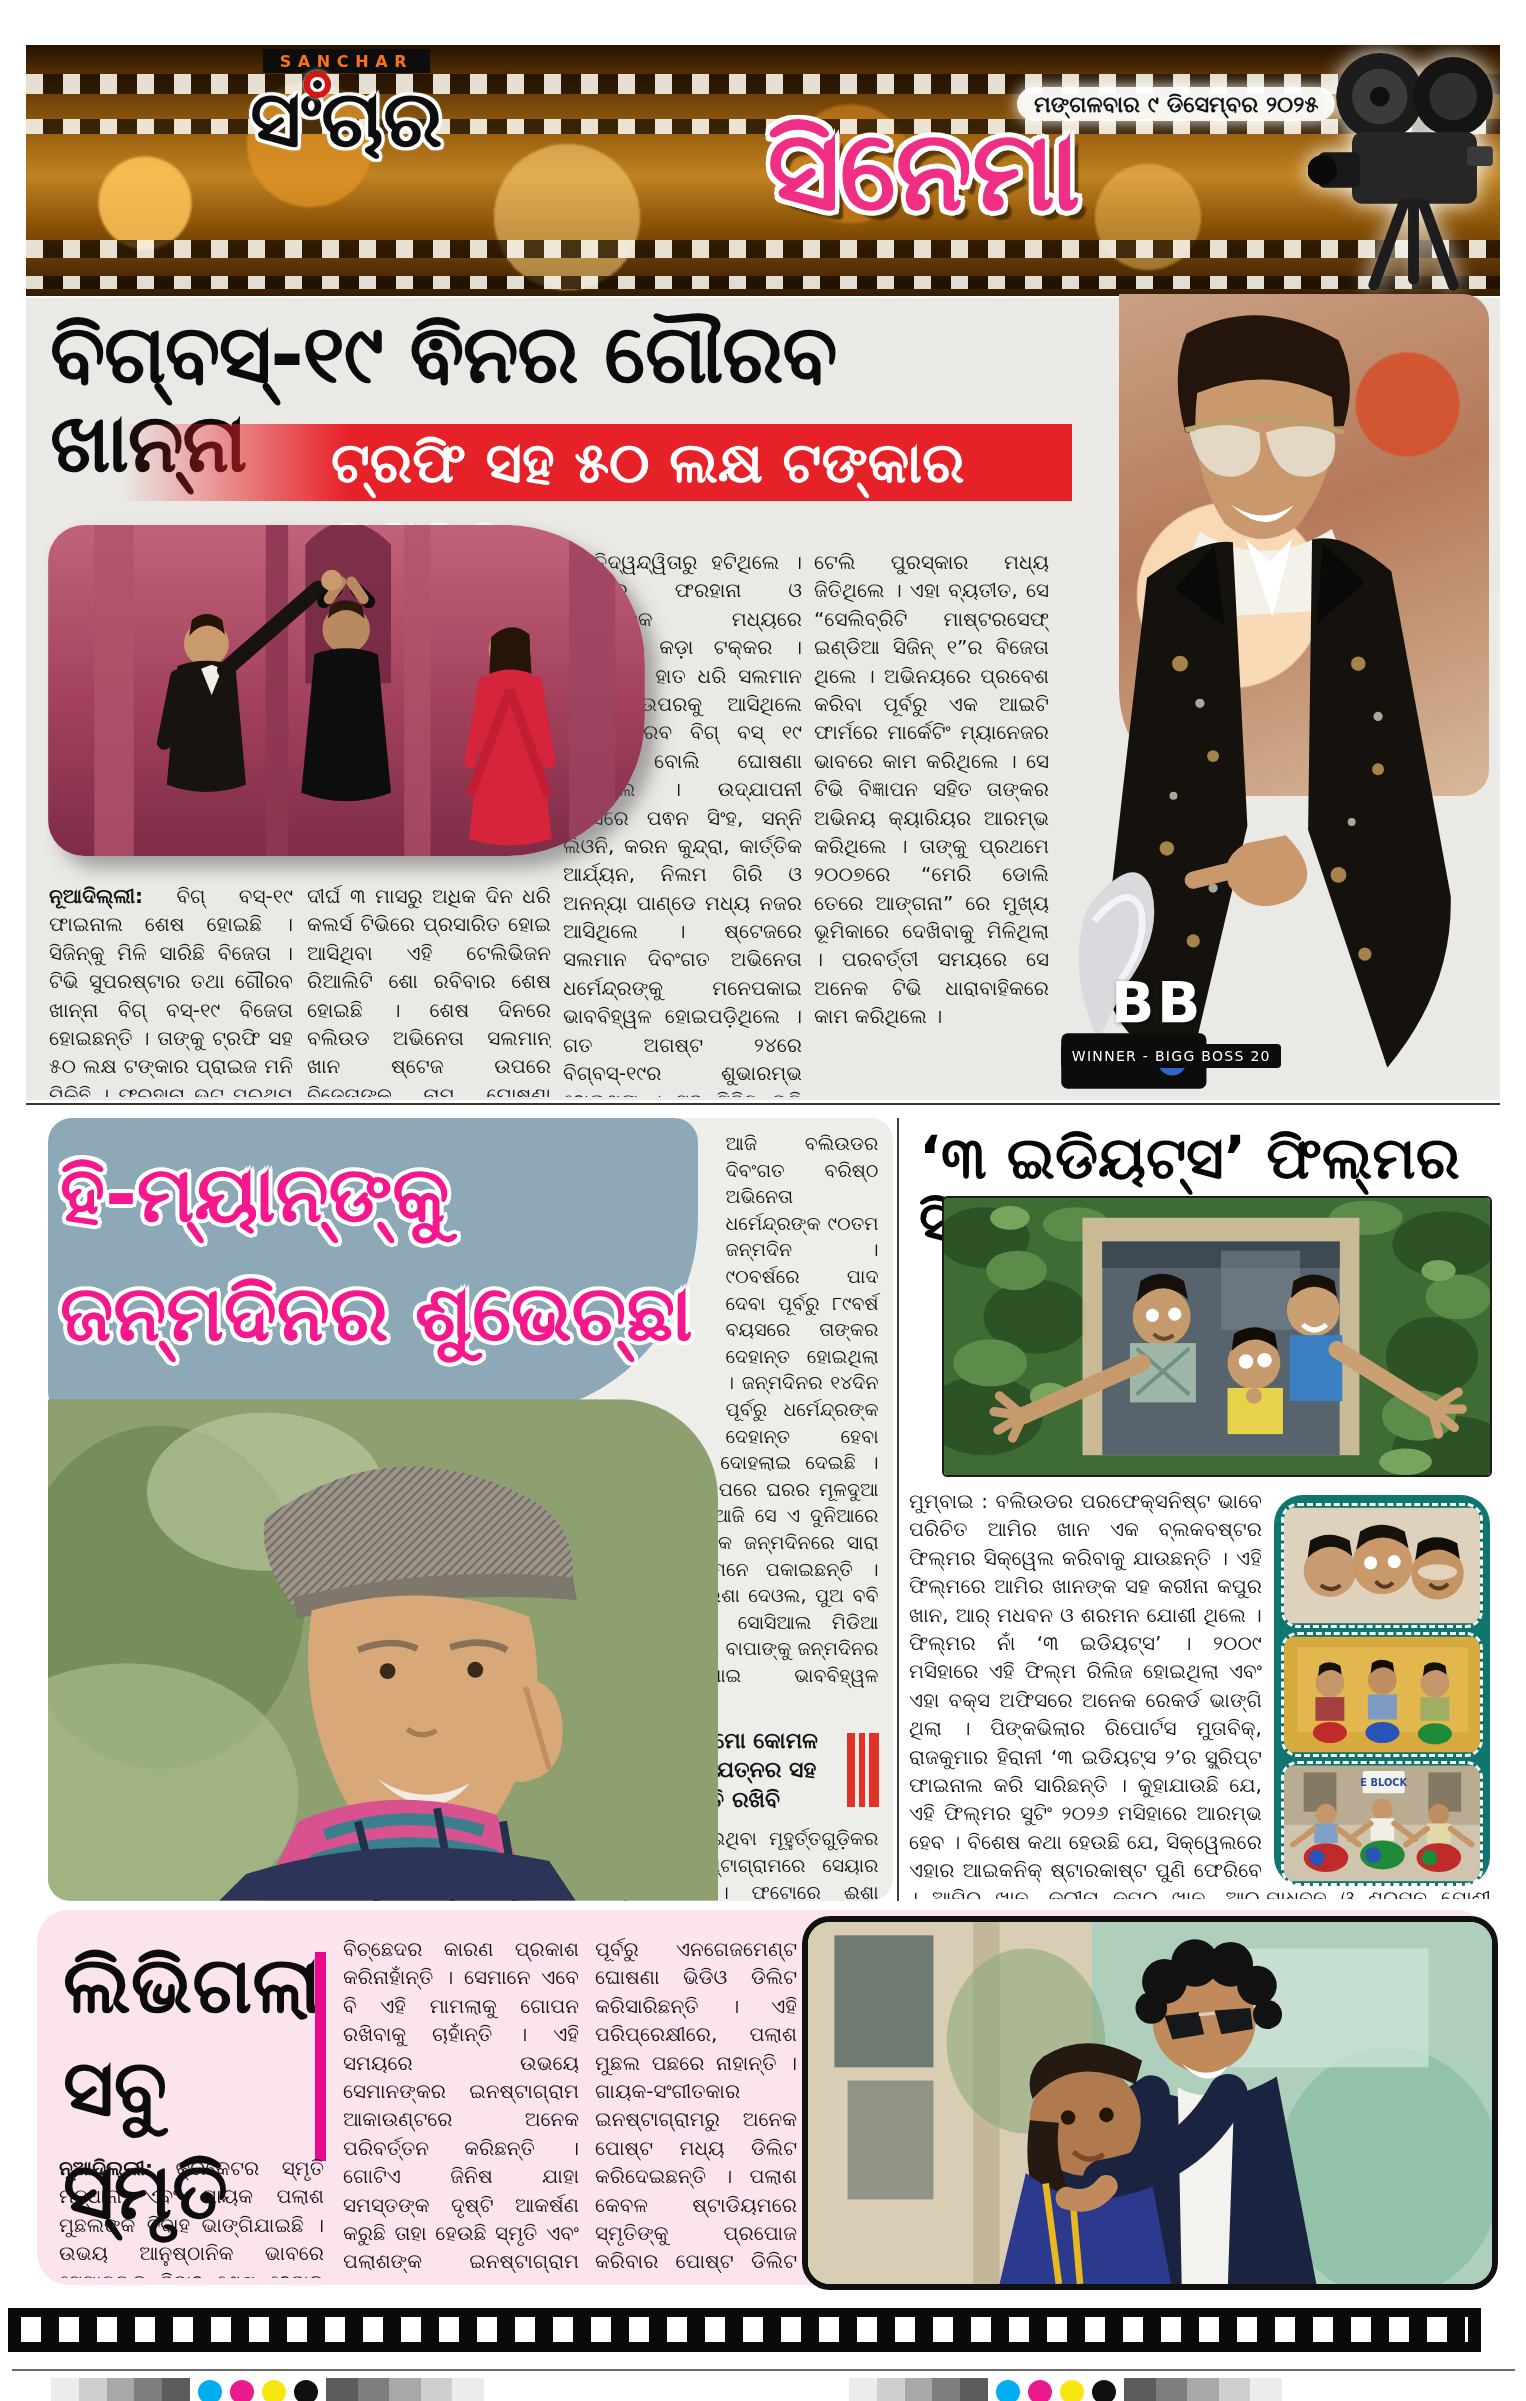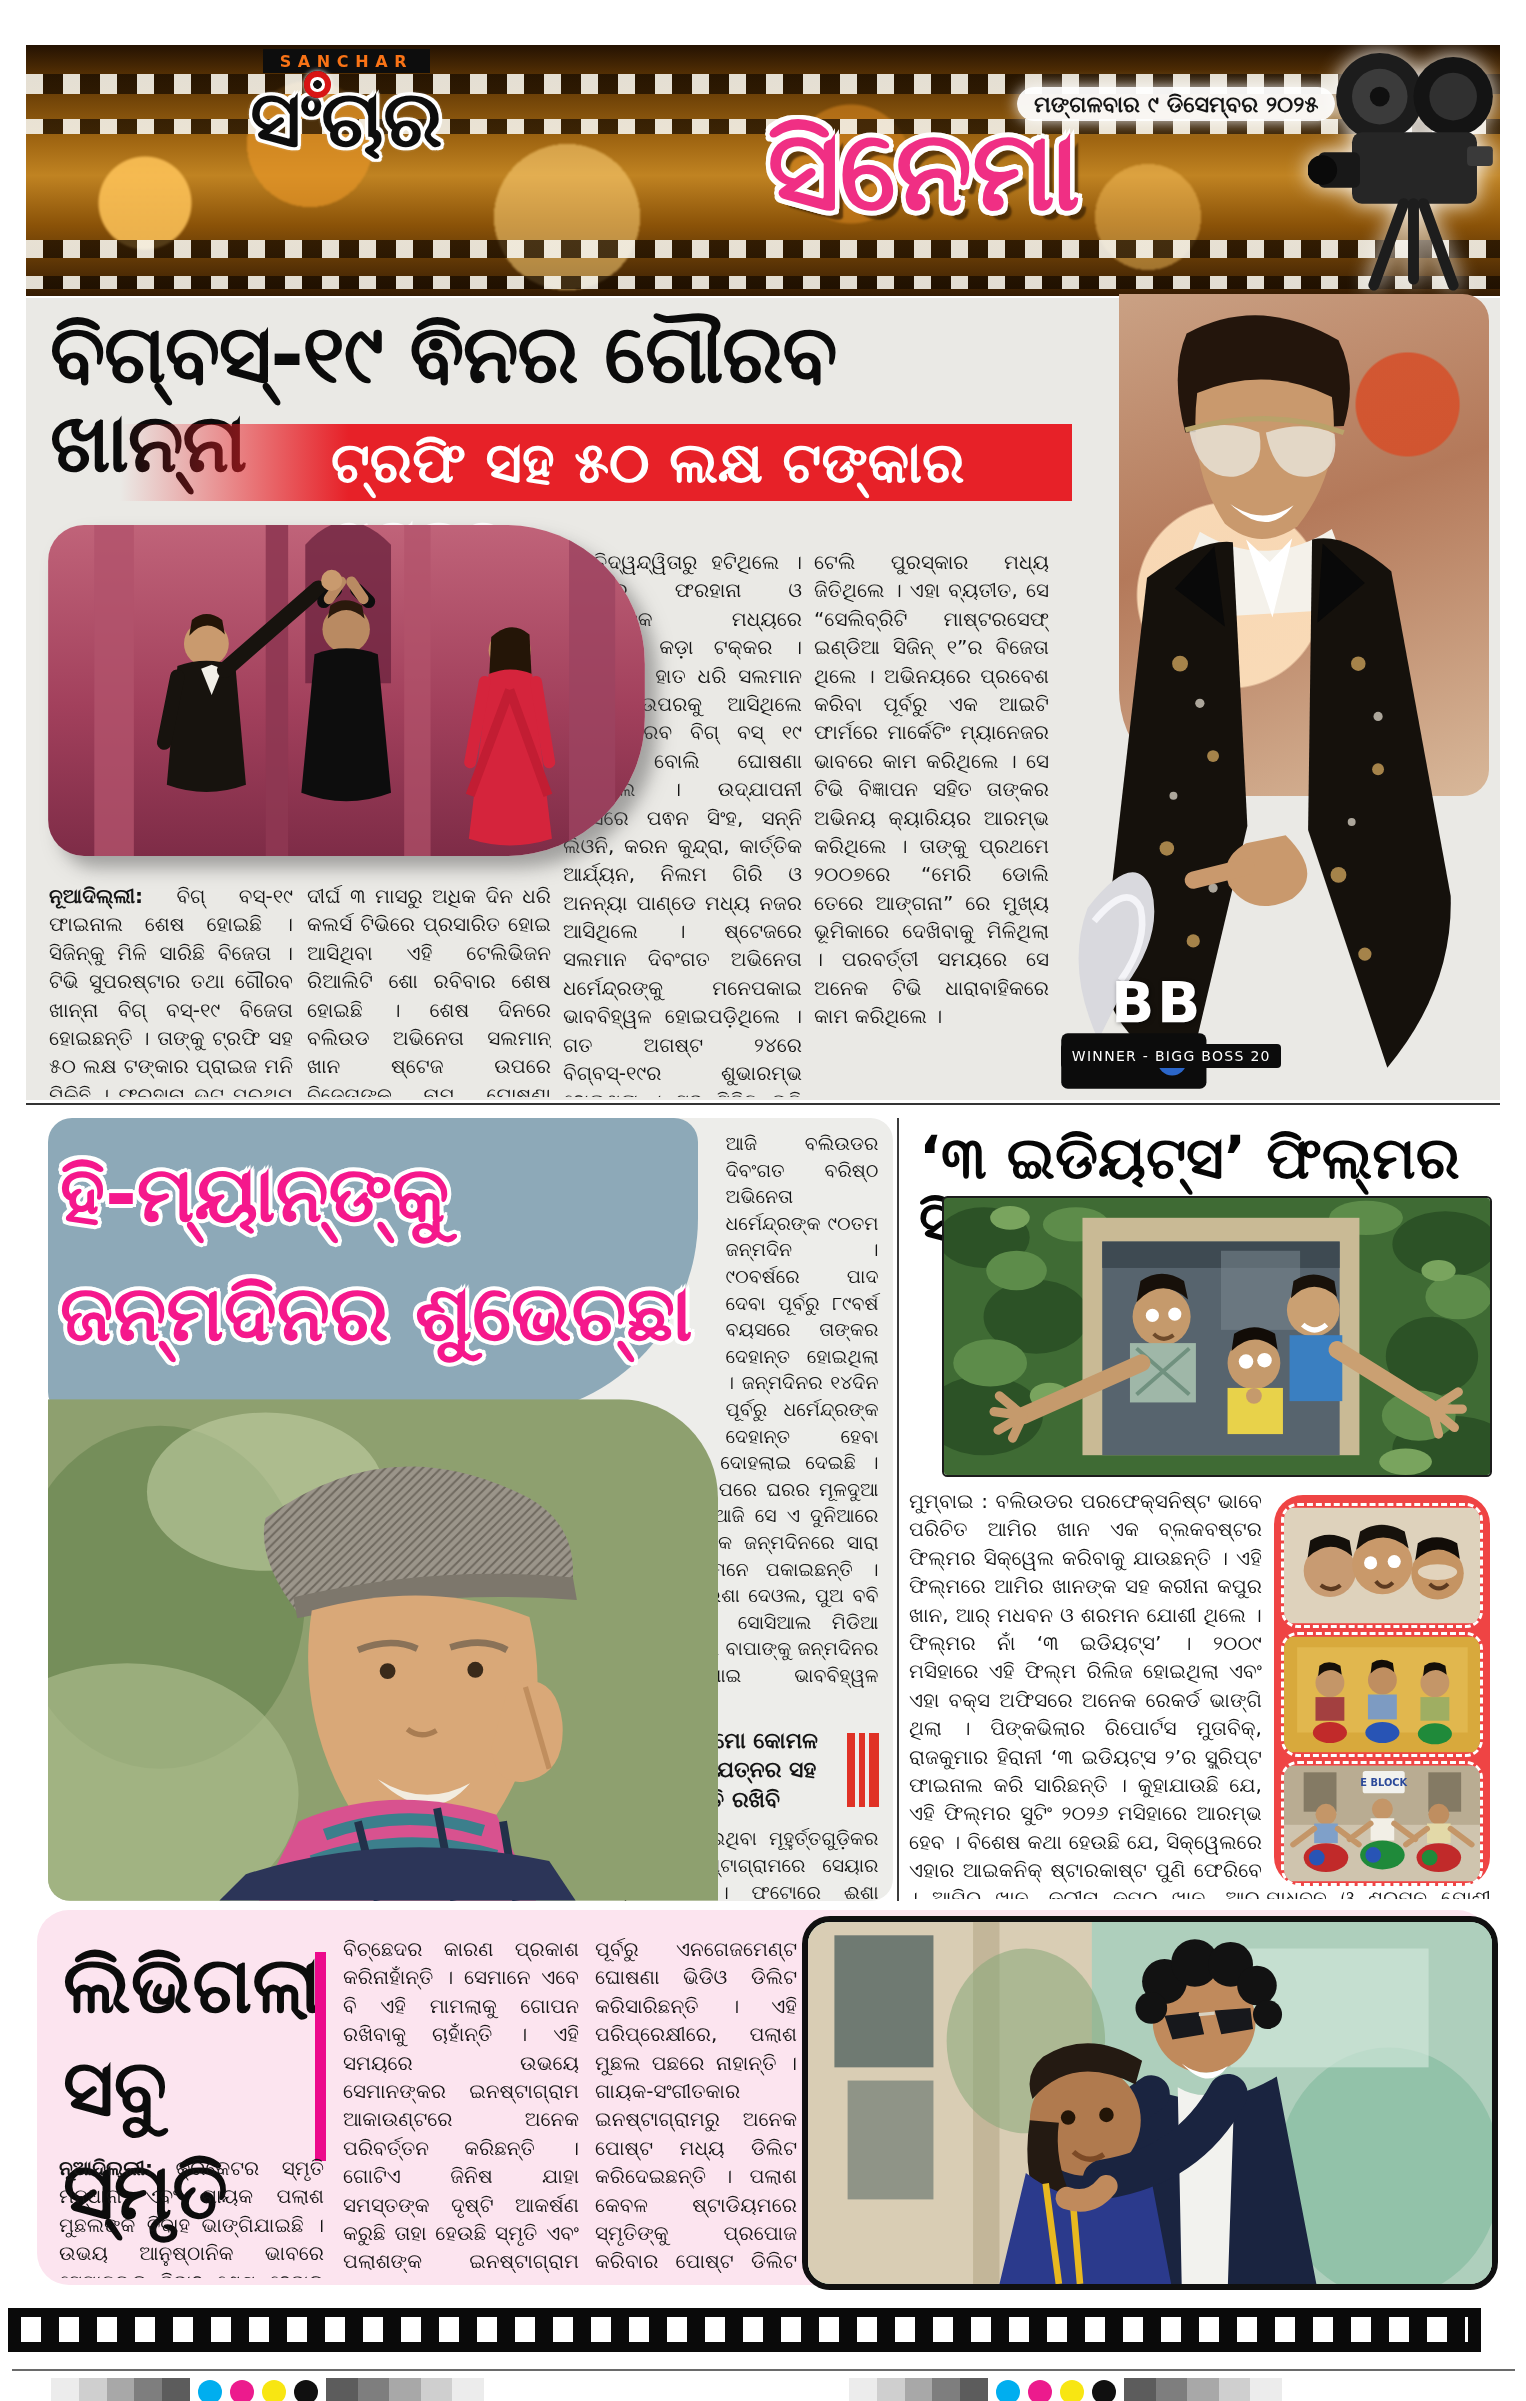--- a/index.html
+++ b/index.html
@@ -73,21 +73,21 @@
     text-shadow:0 0 4.6px #fff,0 0 4.6px #fff,3.3px 3.3px 0 #fff,-3.3px -3.3px 0 #fff,3.3px -3.3px 0 #fff,-3.3px 3.3px 0 #fff,0 4px 0 #fff,0 -4px 0 #fff,4px 0 0 #fff,-4px 0 0 #fff;}
   .dharam-photo{left:48px;top:1399px;width:670px;height:502px;border-radius:0 99px 0 22.4px;overflow:hidden;z-index:2;}
   .pullquote{display:flex;align-items:center;gap:8px;margin:10.6px 0;}
   .qbars{width:32px;height:74px;flex:0 0 32px;
     background:linear-gradient(90deg,#e03226 0 8px,transparent 8px 12.5px,#e03226 12.5px 18px,transparent 18px 22.4px,#e03226 22.4px 32px);}
   .qtext{flex:1;font-size:22px;font-weight:800;text-align:center;line-height:1.35;}
   .idiots-headline{left:919px;top:1127px;width:573px;font-size:58px;font-weight:800;color:#060606;line-height:1.1;}
   .idiots-photo{left:942px;top:1196px;width:546px;height:277px;border:2.6px solid #1c1c1c;border-radius:5.3px;overflow:hidden;}
   .idiots-body{left:909px;top:1487px;width:582px;height:412px;}
   .strip-shim{float:right;width:220px;height:391px;margin:0 0 4px 9.2px;}
-  .idiots-strip{left:1274px;top:1495px;width:216px;height:391px;background:#ef4444;border-radius:29px;z-index:2;
+  .idiots-strip{left:1274px;top:1495px;width:216px;height:391px;background:#0f766e;border-radius:29px;z-index:2;
     padding:8px 6.6px;box-sizing:border-box;}
   .stamp{height:119px;border:3.3px dashed #fff;border-radius:17px;overflow:hidden;margin-bottom:4px;position:relative;}
   
   .pink-panel{left:37px;top:1910px;width:1452px;height:375px;background:#fce4ef;border-radius:32px;}
   .smriti-headline{left:63px;top:1934px;width:251px;font-size:78px;font-weight:800;color:#0c0c0c;line-height:1.32;}
   .smriti-headline span{display:block;}
   .magenta-bar{left:315px;top:1952px;width:11.2px;height:209px;background:#ec0a8c;}
   .s1{left:59px;top:2154px;width:265px;height:124px;}
   .s2{left:343px;top:1935px;width:236px;height:338px;}
   .s3{left:595px;top:1935px;width:202px;height:338px;}

